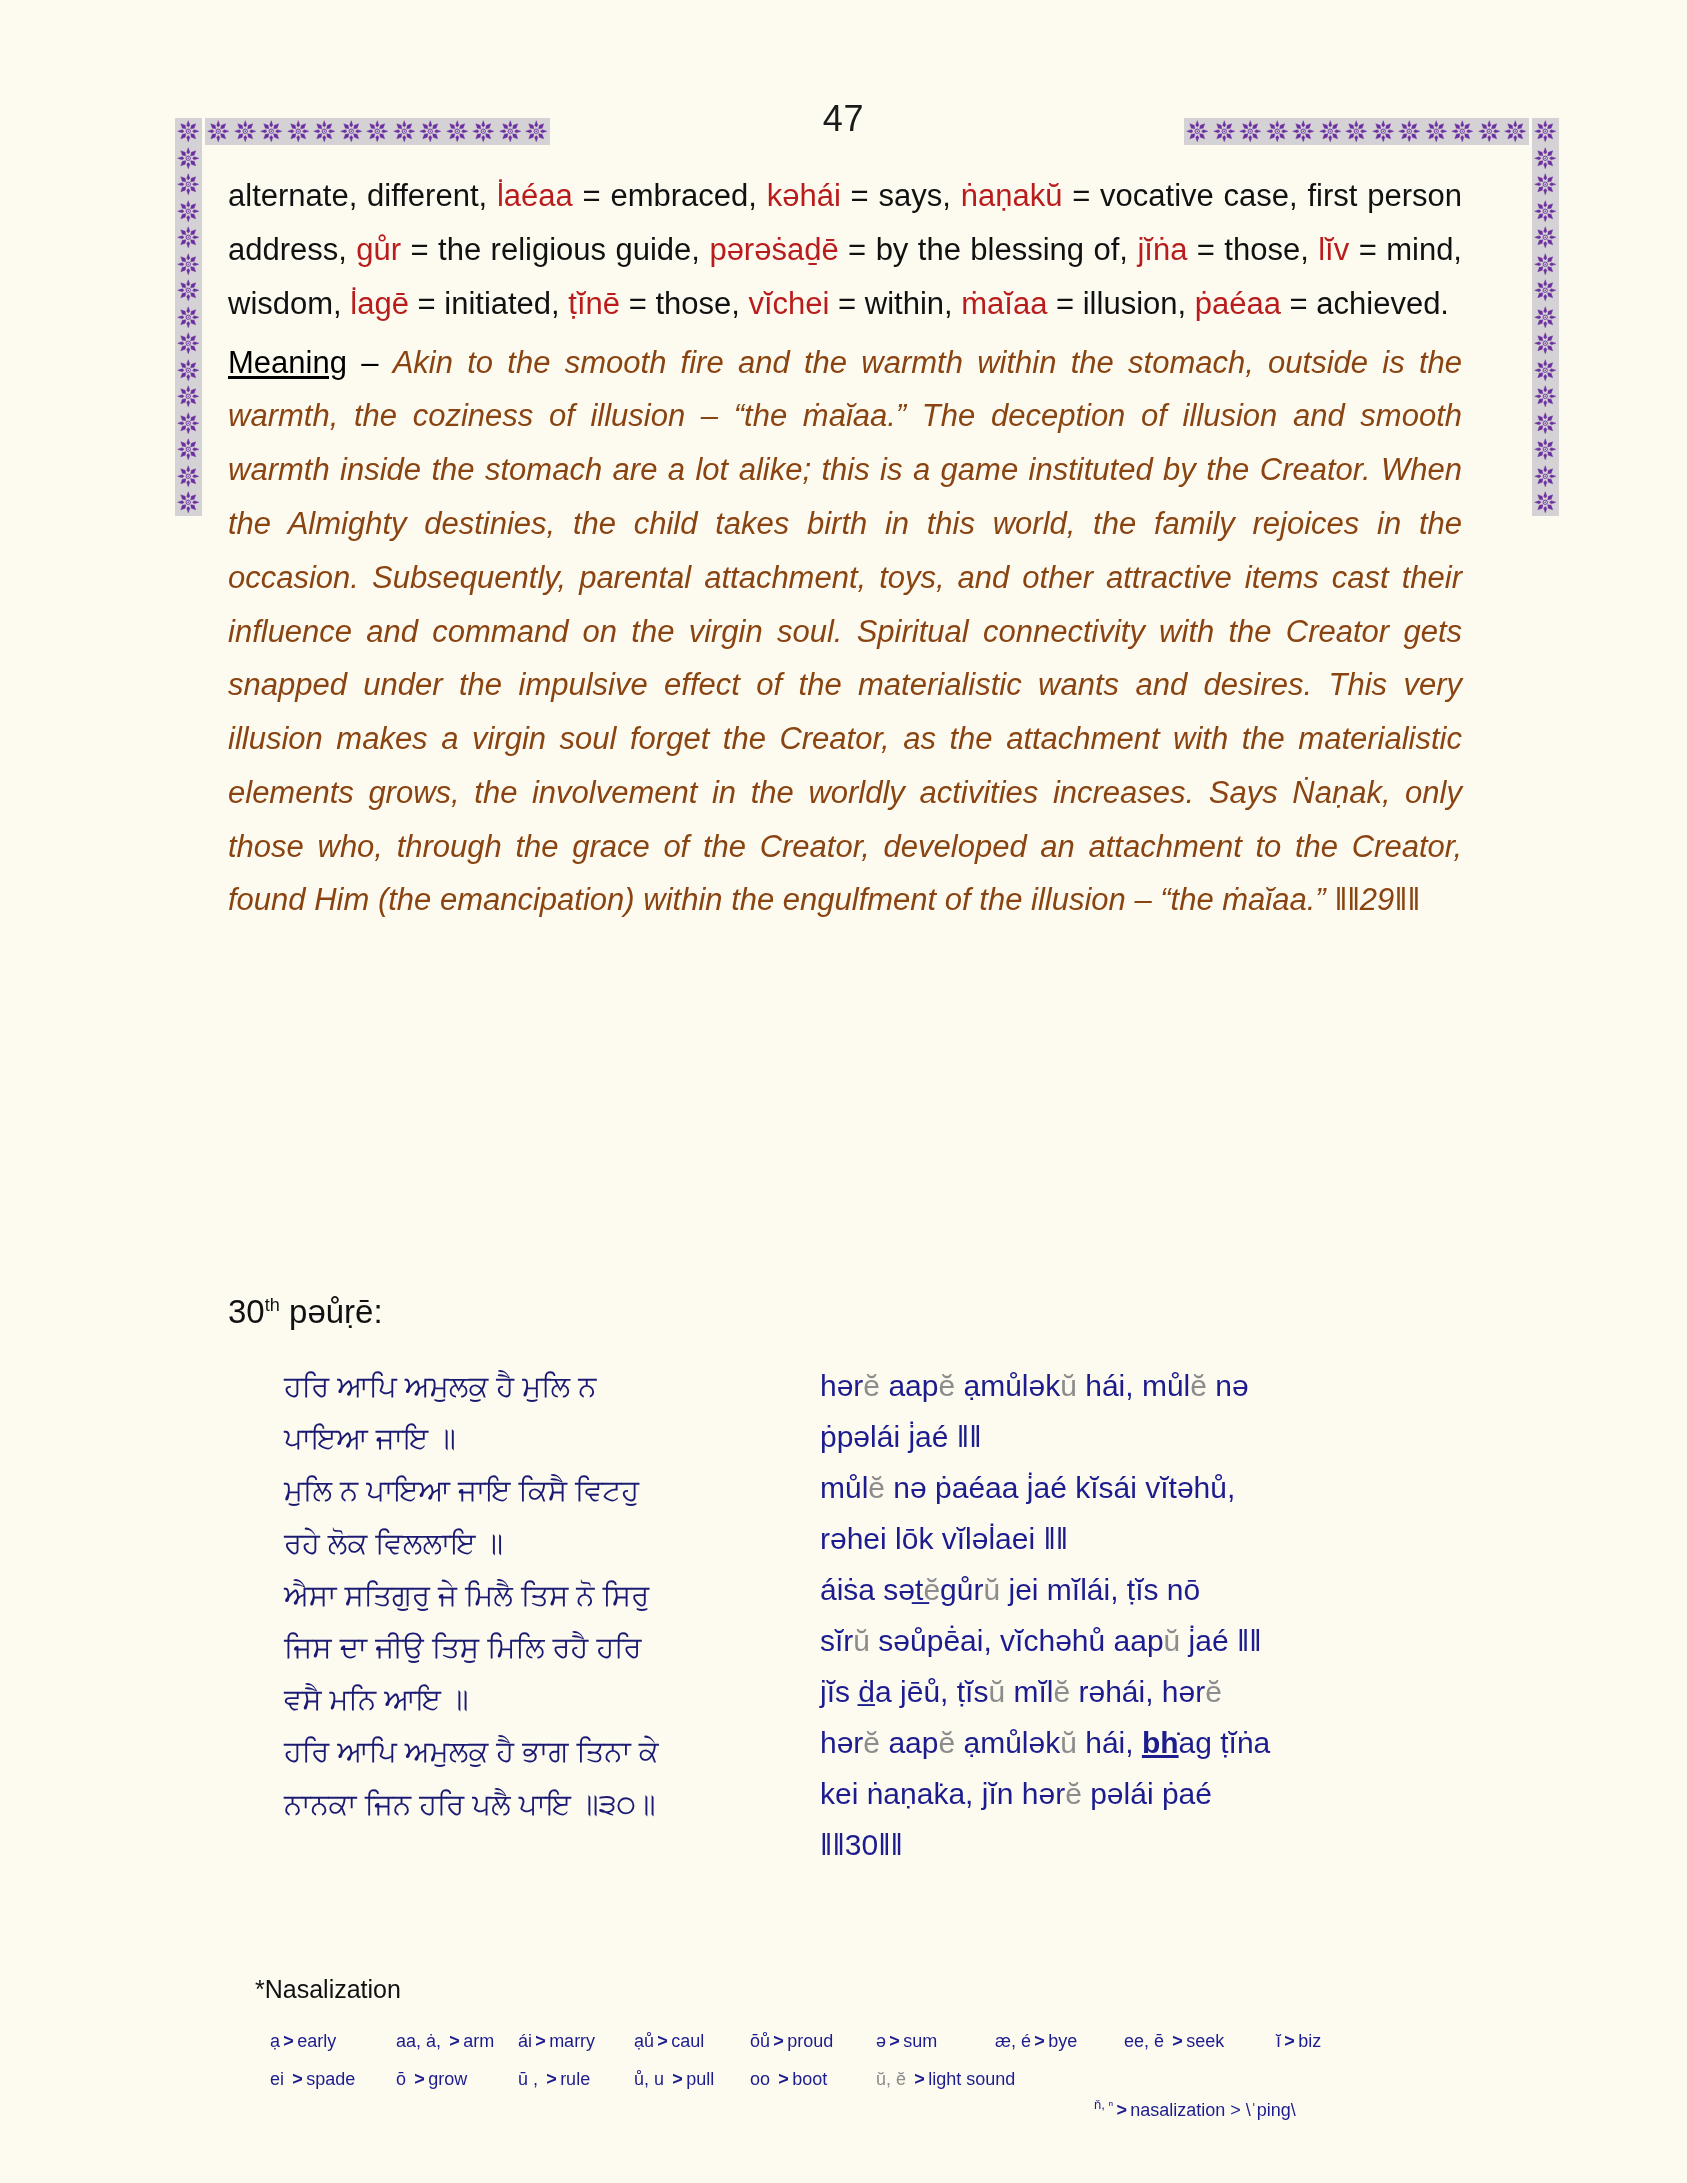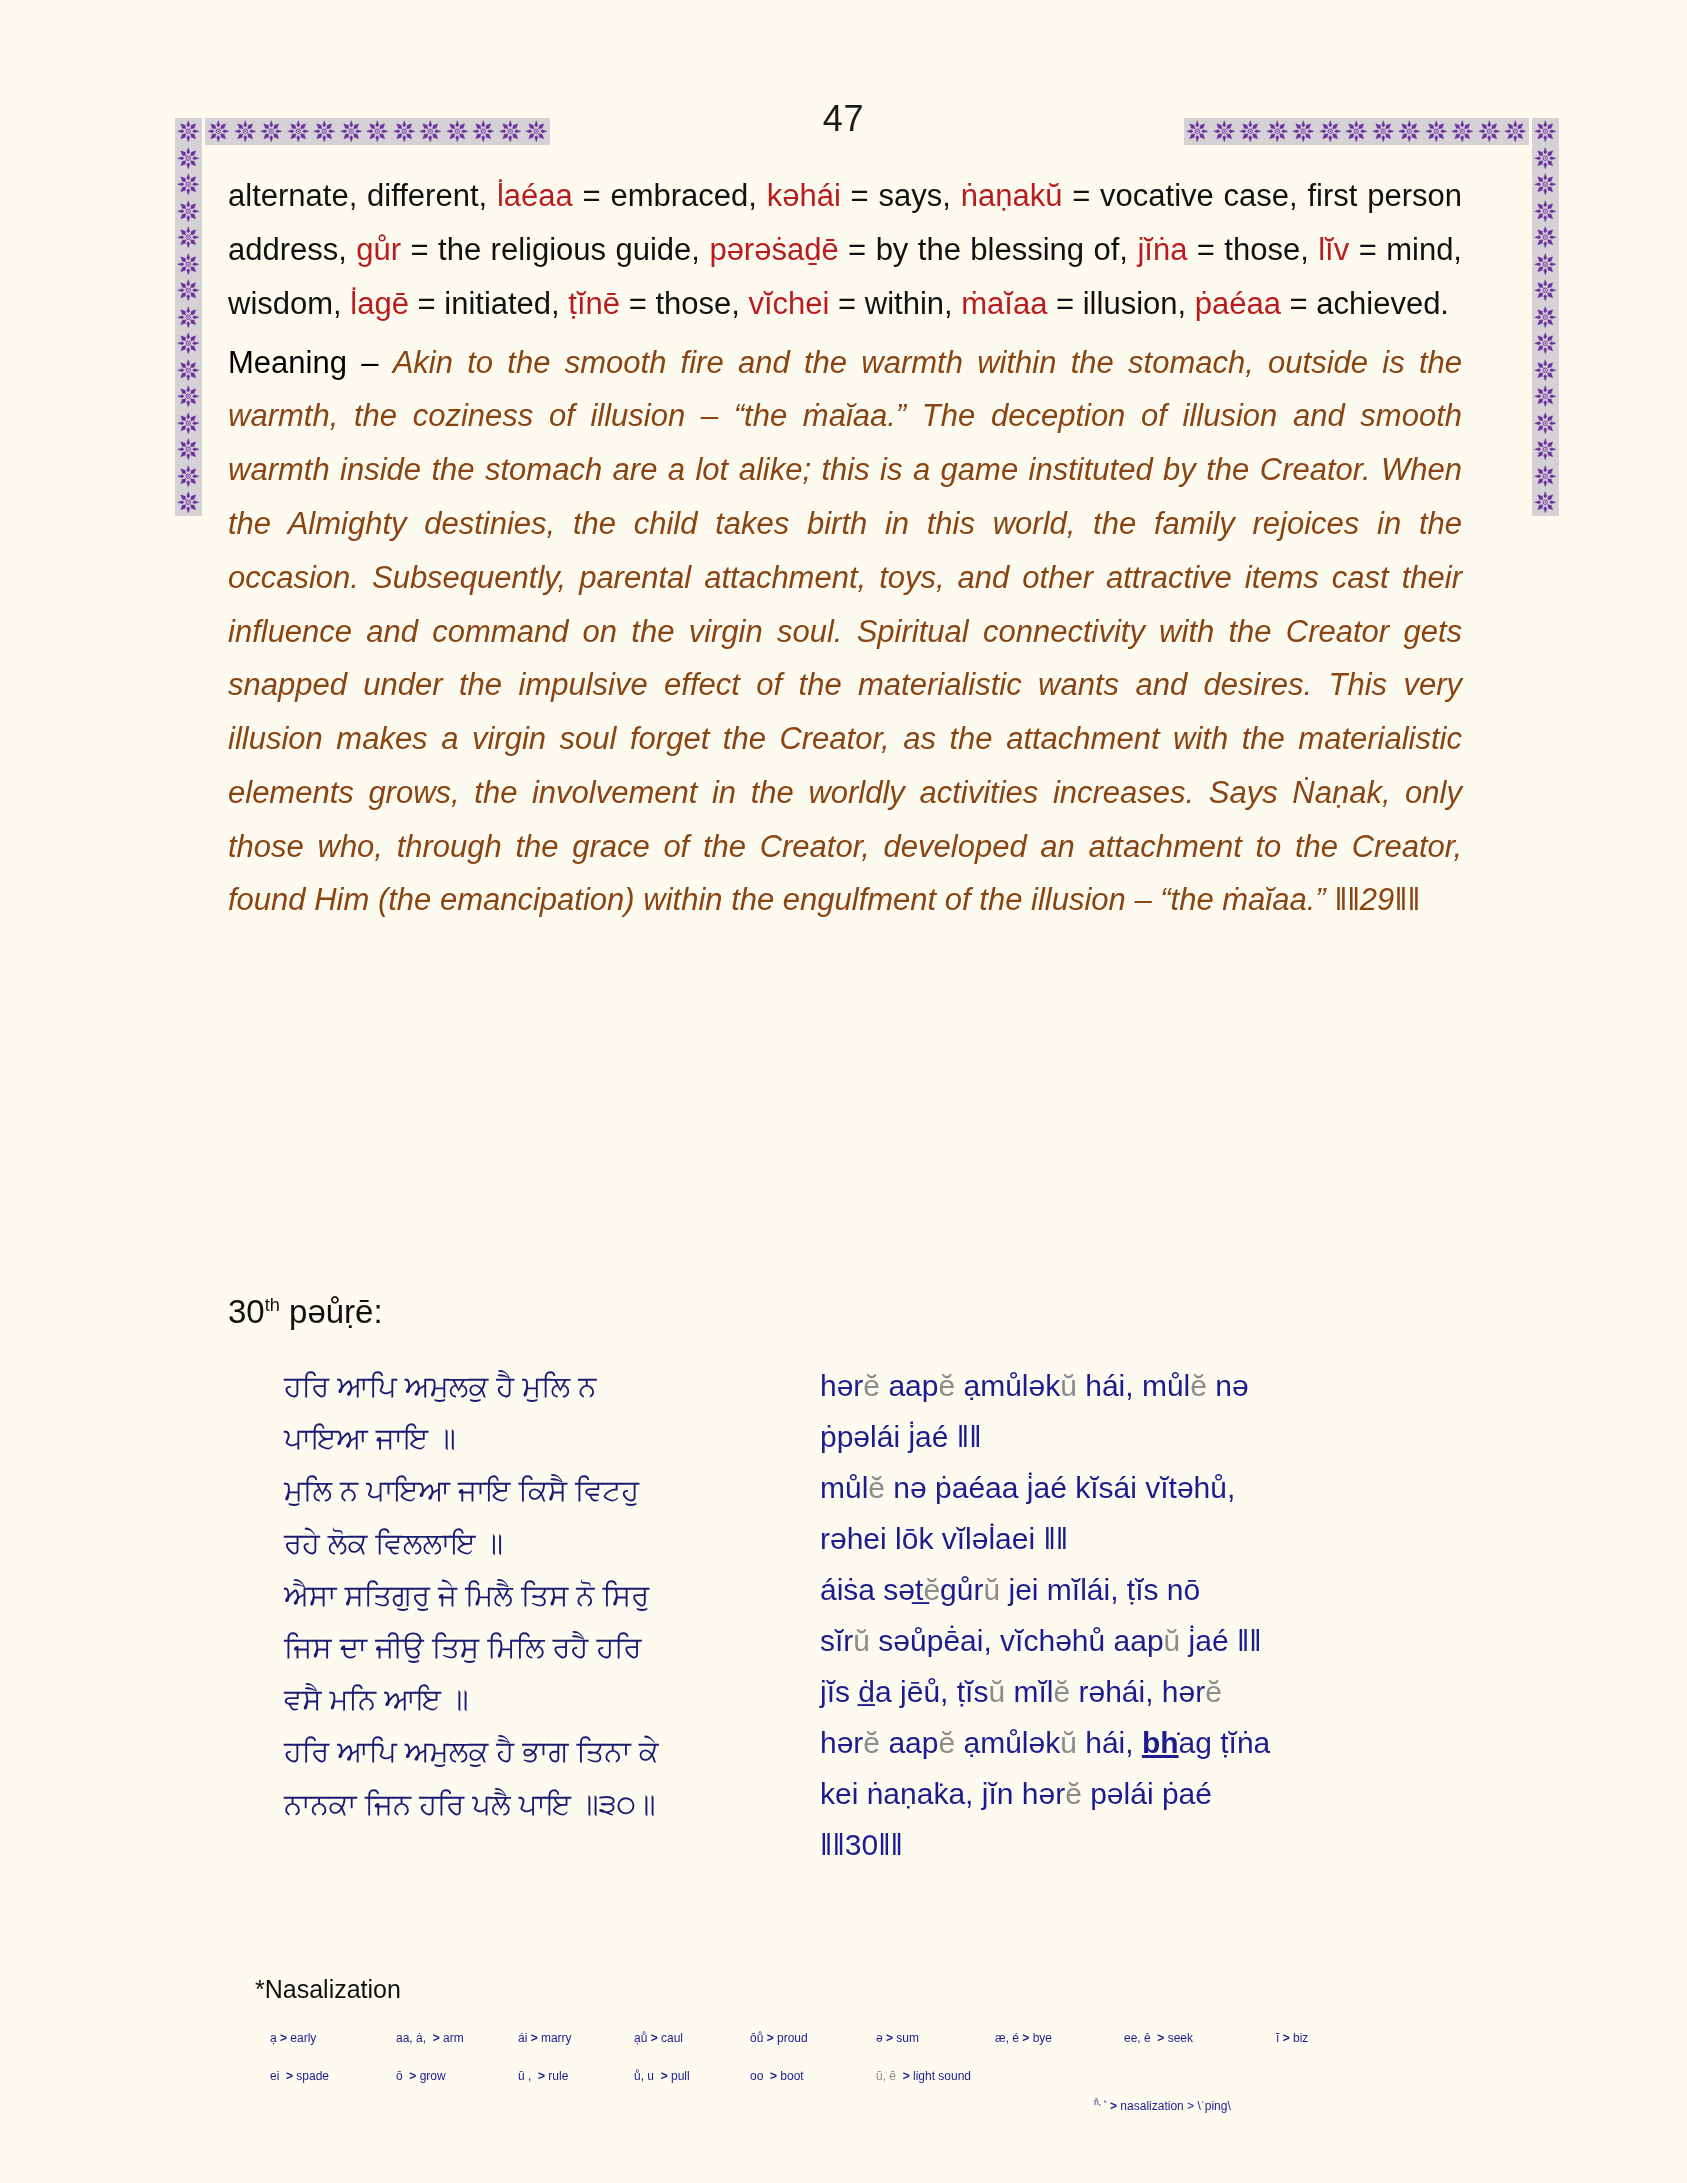--- a/index.html
+++ b/index.html
@@ -80,20 +80,21 @@
     line-height: 1.735;
     color: #8A4412;
     text-align: justify;
     text-justify: inter-word;
     font-style: italic;
     margin: 5.3px 0 0 0;
   }
   .meaning-label {
     color: #000000;
     font-style: normal;
+    text-decoration: underline;
     text-underline-offset: 2.6px;
   }
   .meaning-dash { color:#000000; font-style: normal; }
 
   
   #pauri-heading {
     position: absolute;
     top: 1293px;
     left: 228px;
     font-size: 33px;
@@ -142,21 +143,21 @@
     left: 255px;
     font-size: 25px;
     color: #111111;
   }
   #legend {
     position: absolute;
     top: 2031px;
     left: 270px;
     width: 1323px;
     color: #1C1C8E;
-    font-size: 12px;
+    font-size: 18px;
   }
   .legend-row {
     display: flex;
     flex-direction: row;
     height: 38px;
     align-items: flex-start;
   }
   .legend-cell { flex: none; white-space: nowrap; }
   .legend-cell .sym { color:#1C1C8E; }
   .legend-cell .light { color:#8C8C8C; }

